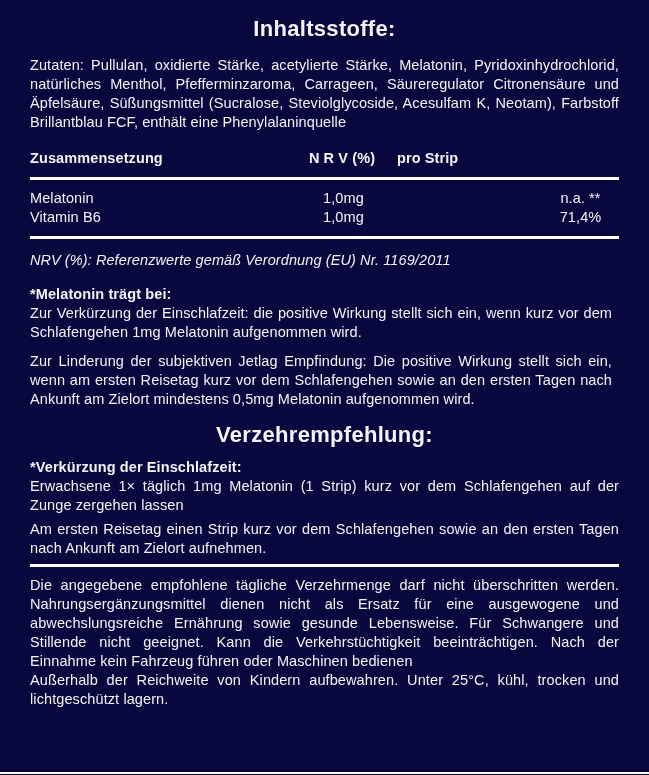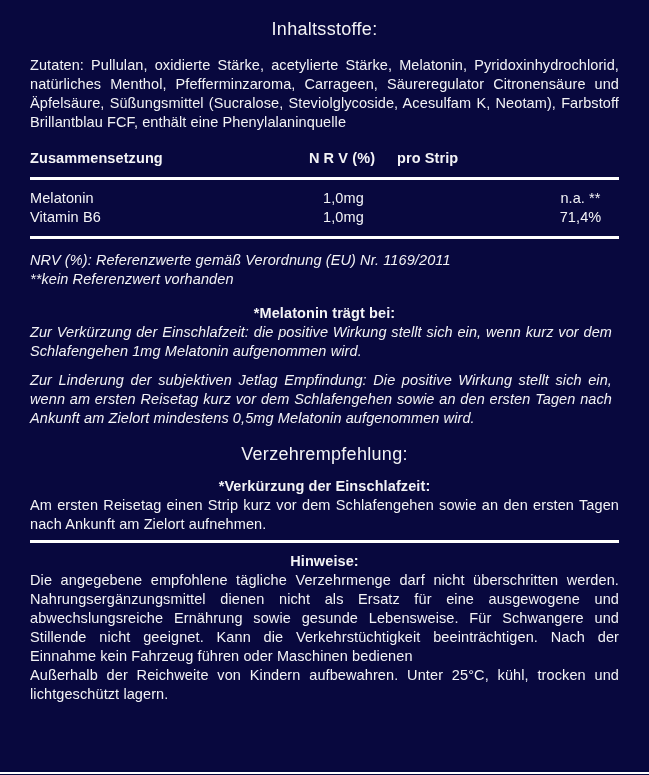--- a/index.html
+++ b/index.html
@@ -11,23 +11,23 @@
     font-family: "Liberation Sans", sans-serif;
     font-size: 14.5px;
     line-height: 19px;
     letter-spacing: 0.1px;
     position: relative;
     overflow: hidden;
   }
   .page { padding: 13px 30px 0 30px; }
 
   .big-title {
-    font-size: 18px;
+    font-size: 22px;
     line-height: 32px;
-    font-weight: 400;
+    font-weight: 700;
     text-align: center;
     letter-spacing: 0.3px;
     margin: 0 0 11px 0;
   }
   p.just { text-align: justify; margin: 0; }
 
   
   .tbl { margin-top: 17px; }
   .tr {
     display: grid;
@@ -36,22 +36,22 @@
   .th { font-weight: 700; }
   .c3 { text-align: center; }
   .rule { height: 3px; background: #ffffff; border: 0; margin: 0; }
   .tbl .rule.top { margin: 9px 0 9px 0; }
   .tbl .rule.bottom { margin: 9px 0 0 0; }
   .tbl .tr.data { line-height: 19px; gap: 36px; }
 
   .footnotes { margin-top: 12px; line-height: 19px; font-style: italic; }
 
   .claims { margin-top: 15px; }
-  .bold-heading { font-weight: 700; margin: 0; text-align: center; }
-  .claims p.just { margin: 0 7px 10px 0; font-style: italic; }
+  .bold-heading { font-weight: 700; margin: 0; }
+  .claims p.just { margin: 0 7px 10px 0; }
 
   .dosage-title { margin: 8px 0 7px 0; }
   .dosage p.just { margin: 0 0 5px 0; }
 
   .notes-rule { margin-top: 6px; }
   .notes { margin-top: 9px; }
   .storage { margin-top: 8px; }
 
   .bottom-edge-rule {
     position: absolute;
@@ -84,39 +84,38 @@
     <div class="tr data">
       <div class="c1">Vitamin B6</div>
       <div class="c2">1,0mg</div>
       <div class="c3">71,4%</div>
     </div>
     <div class="rule bottom"></div>
   </div>
 
   <div class="footnotes">
     <div>NRV (%): Referenzwerte gemäß Verordnung (EU) Nr. 1169/2011</div>
-    <div>**kein Referenzwert vorhanden</div>
   </div>
 
   <div class="claims">
     <p class="bold-heading">*Melatonin trägt bei:</p>
     <p class="just">Zur Verkürzung der Einschlafzeit: die positive Wirkung stellt sich ein, wenn kurz vor dem Schlafengehen 1mg Melatonin aufgenommen wird.</p>
     <p class="just">Zur Linderung der subjektiven Jetlag Empfindung: Die positive Wirkung stellt sich ein, wenn am ersten Reisetag kurz vor dem Schlafengehen sowie an den ersten Tagen nach Ankunft am Zielort mindestens 0,5mg Melatonin aufgenommen wird.</p>
   </div>
 
   <div class="dosage">
     <h1 class="big-title dosage-title">Verzehrempfehlung:</h1>
     <p class="bold-heading">*Verkürzung der Einschlafzeit:</p>
+    <p class="just">Erwachsene 1× täglich 1mg Melatonin (1 Strip) kurz vor dem Schlafengehen auf der Zunge zergehen lassen</p>
     <p class="just">Am ersten Reisetag einen Strip kurz vor dem Schlafengehen sowie an den ersten Tagen nach Ankunft am Zielort aufnehmen.</p>
   </div>
 
   <div class="rule notes-rule"></div>
 
   <div class="notes">
-    <p class="bold-heading">Hinweise:</p>
     <p class="just">Die angegebene empfohlene tägliche Verzehrmenge darf nicht überschritten werden. Nahrungsergänzungsmittel dienen nicht als Ersatz für eine ausgewogene und abwechslungsreiche Ernährung sowie gesunde Lebensweise. Für Schwangere und Stillende nicht geeignet. Kann die Verkehrstüchtigkeit beeinträchtigen. Nach der Einnahme kein Fahrzeug führen oder Maschinen bedienen</p>
   </div>
 
   <p class="just storage">Außerhalb der Reichweite von Kindern aufbewahren. Unter 25°C, kühl, trocken und lichtgeschützt lagern.</p>
 
 </div>
 
 <div class="bottom-edge-rule"></div>
 
 </body></html>

